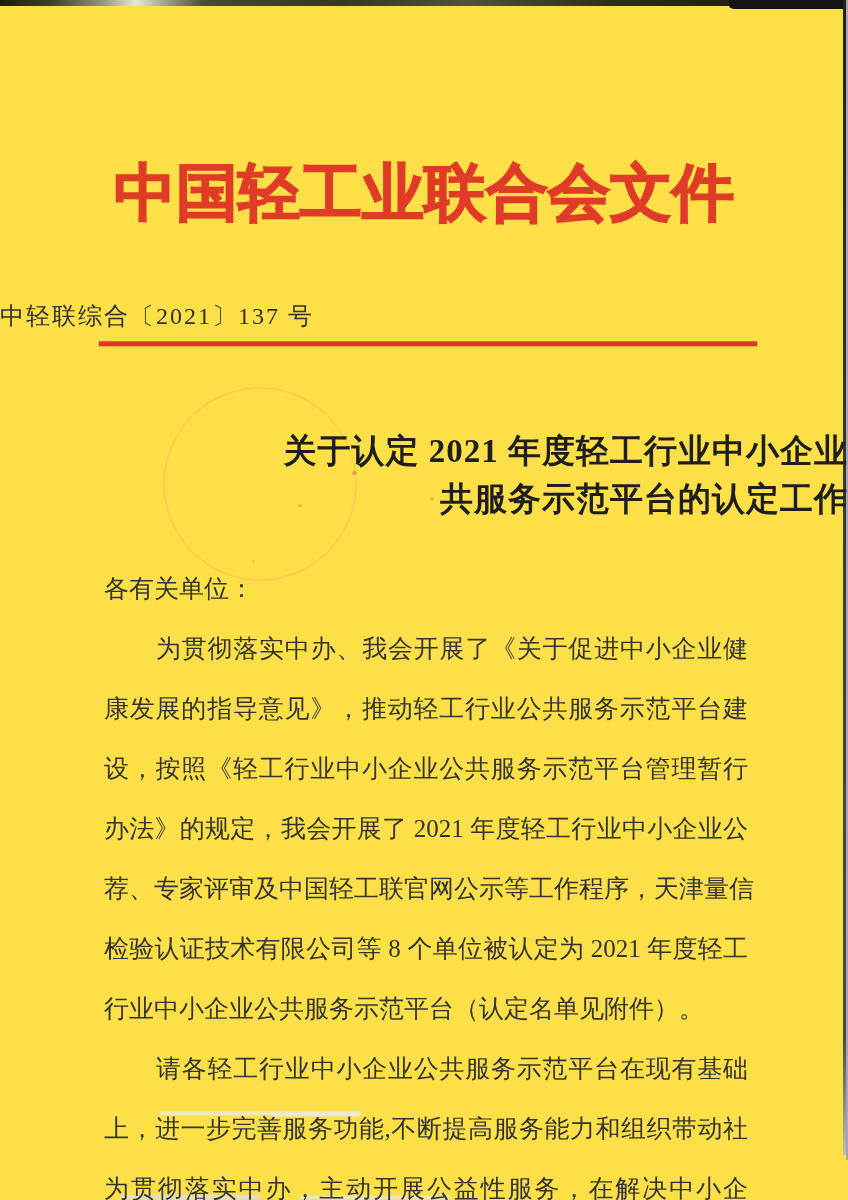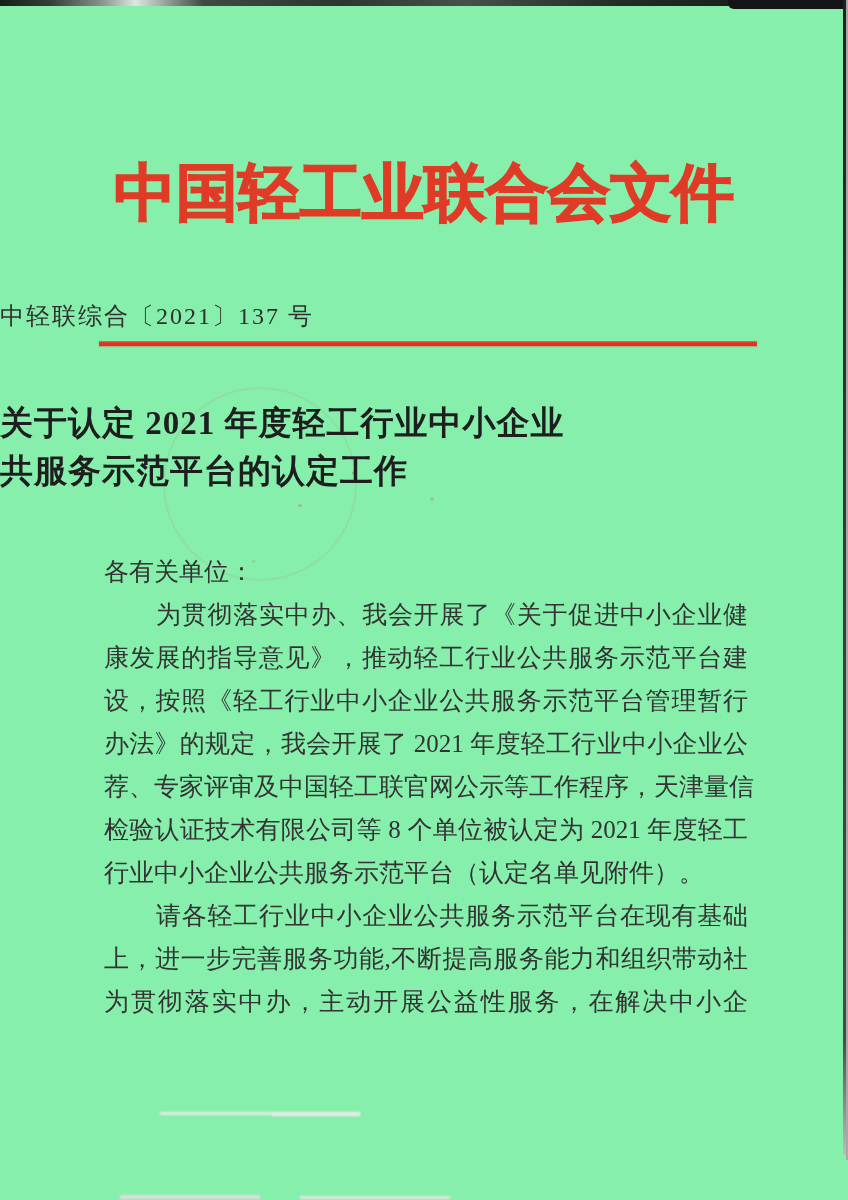--- a/index.html
+++ b/index.html
@@ -4,21 +4,21 @@
 <style>
   html, body {
     margin: 0;
     padding: 0;
     background: #ffffff;
   }
   .page {
     position: relative;
     width: 848px;
     height: 1200px;
-    background: #86efac;
+    background: #fde047;
     overflow: hidden;
     font-family: "Liberation Serif", "DejaVu Serif", serif;
   }
 
   
   .scan-edge-top {
     position: absolute;
     top: 0; left: 0;
     width: 848px; height: 6px;
     background: linear-gradient(90deg,
@@ -94,23 +94,23 @@
     position: absolute;
     top: 341px; left: 99px;
     width: 658px; height: 5px;
     background: linear-gradient(180deg, #ef6a55 0%, #e23627 35%, #d93122 100%);
     box-shadow: 0 1px 1px rgba(226, 70, 50, 0.35);
   }
 
   
   .notice-title {
     position: absolute;
-    top: 399px; left: 0;
+    top: 427px; left: 0;
     width: 848px;
-    text-align: left;
+    text-align: right;
     font-family: "Liberation Serif", "DejaVu Serif", serif;
     font-weight: bold;
     font-size: 33px;
     line-height: 48px;
     letter-spacing: 1px;
     color: #1e1e1e;
   }
 
   
   .body-block {
@@ -120,20 +120,21 @@
     color: #333333;
     font-size: 25px;
   }
   .bline {
     height: 43px;
     line-height: 43px;
     text-align: justify;
     text-align-last: justify;
     letter-spacing: 0px;
     white-space: nowrap;
+    margin-top: 17px;
   }
   .bline.end {
     text-align: left;
     text-align-last: left;
   }
   .bline.ind {
     text-indent: 52px;
   }
 </style>
 </head>

